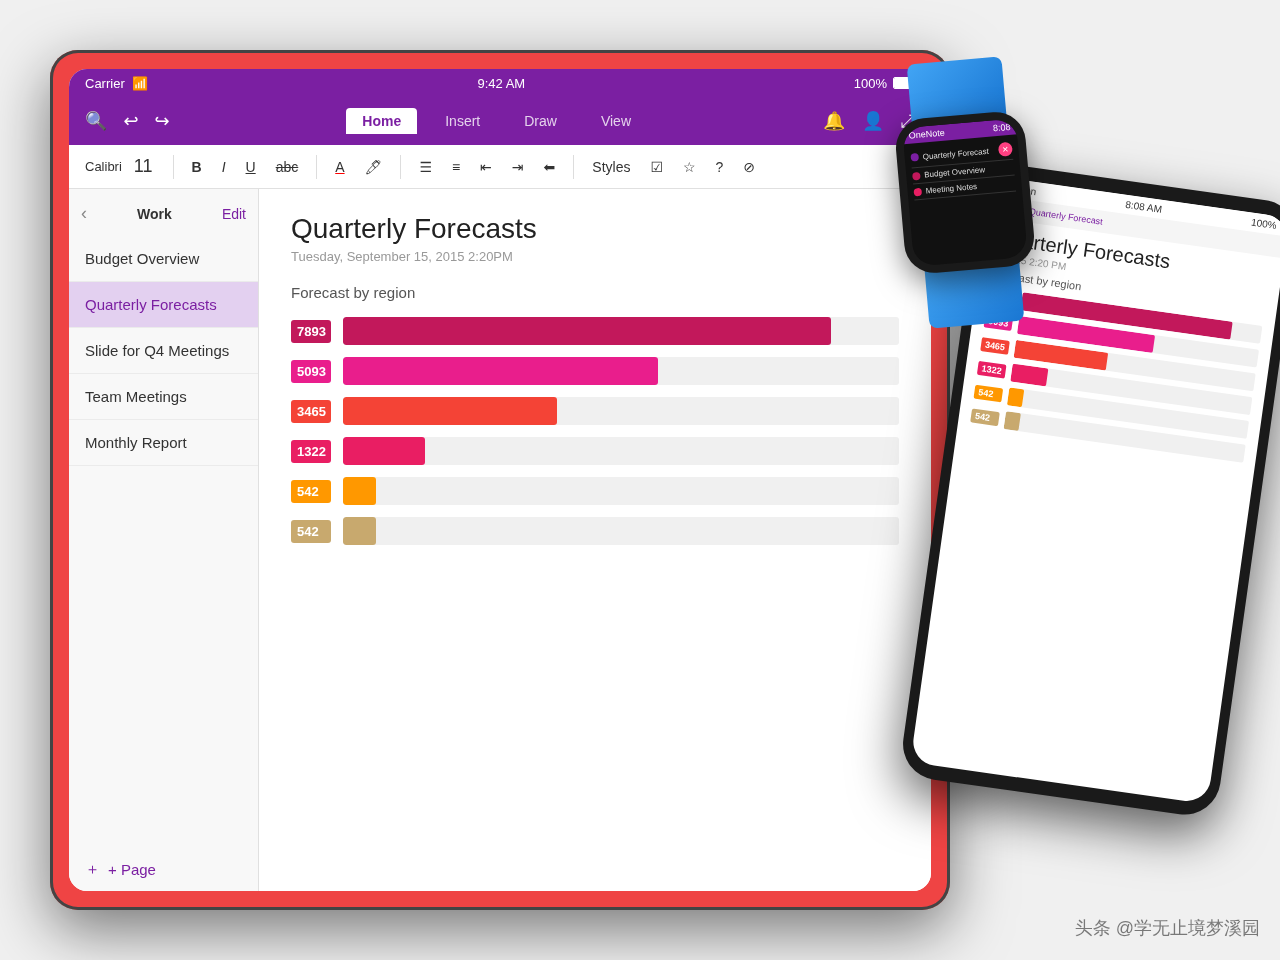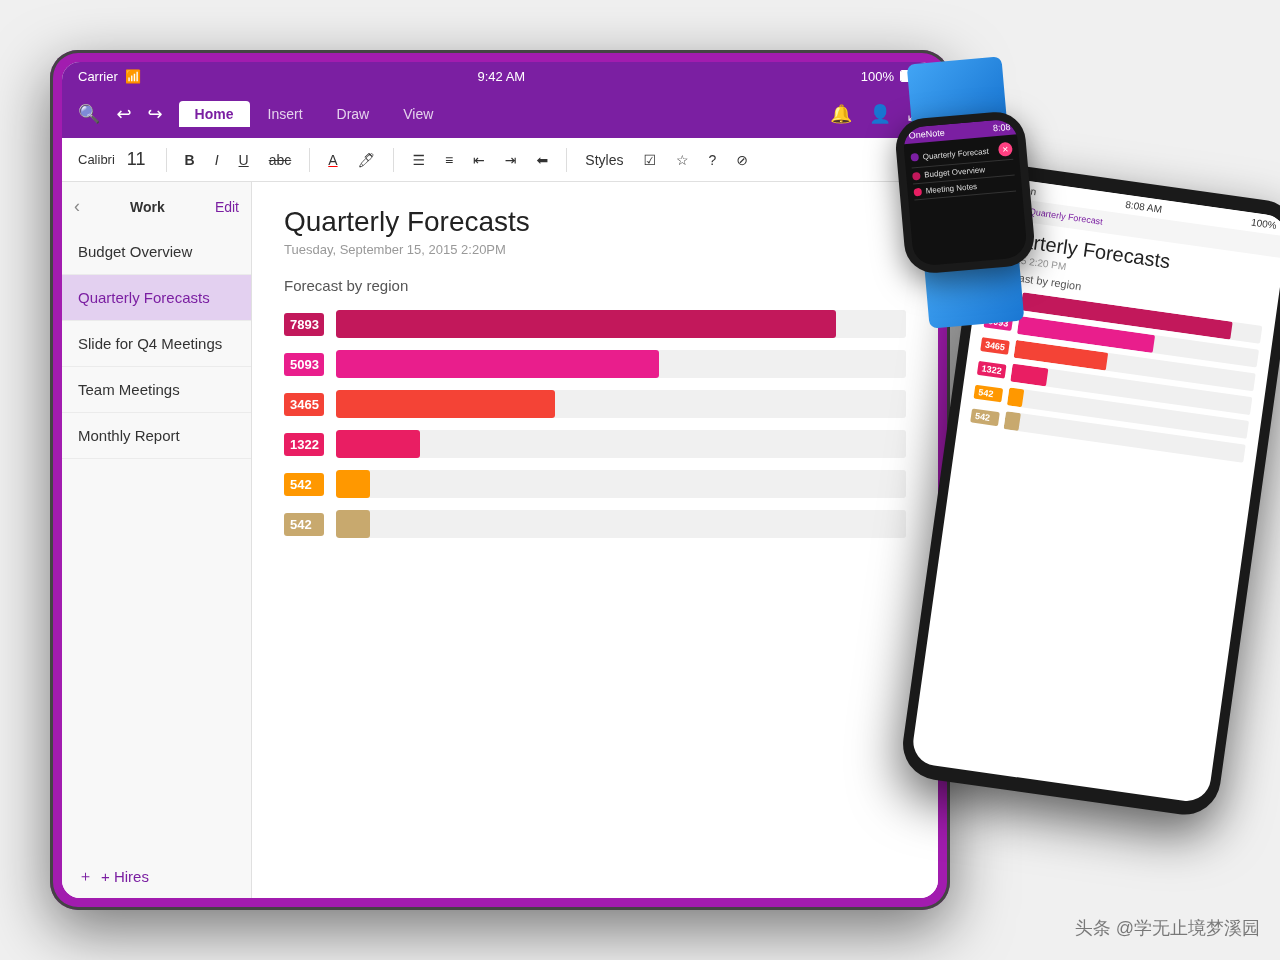--- a/index.html
+++ b/index.html
@@ -31,25 +31,25 @@
       left: 50px;
       top: 50px;
       width: 900px;
       height: 860px;
       z-index: 1;
     }
 
     .tablet {
       width: 100%;
       height: 100%;
-      background: #a21caf;
+      background: #ef4444;
       border-radius: 28px;
       box-shadow: 0 20px 60px rgba(0,0,0,0.5), inset 0 0 0 3px #444;
       position: relative;
-      padding: 12px;
+      padding: 19px;
     }
 
     .tablet-screen {
       width: 100%;
       height: 100%;
       background: #fff;
       border-radius: 18px;
       overflow: hidden;
       display: flex;
       flex-direction: column;
@@ -76,21 +76,21 @@
     
     .toolbar {
       background: #7b1fa2;
       padding: 6px 16px;
       display: flex;
       align-items: center;
       gap: 16px;
       height: 48px;
     }
     .toolbar-icon { color: white; font-size: 18px; cursor: pointer; }
-    .toolbar-tabs { display: flex; gap: 2px; flex: 1; }
+    .toolbar-tabs { display: flex; gap: 12px; flex: 1; justify-content: center; }
     .toolbar-tab {
       padding: 5px 16px;
       color: rgba(255,255,255,0.8);
       font-size: 14px;
       cursor: pointer;
       border-radius: 4px 4px 0 0;
     }
     .toolbar-tab.active {
       background: white;
       color: #7b1fa2;
@@ -440,21 +440,21 @@
           </div>
 
           <div class="sidebar-item">Budget Overview</div>
           <div class="sidebar-item active">Quarterly Forecasts</div>
           <div class="sidebar-item">Slide for Q4 Meetings</div>
           <div class="sidebar-item">Team Meetings</div>
           <div class="sidebar-item">Monthly Report</div>
 
           <div class="sidebar-footer">
             <span>＋</span>
-            <span>+ Hires</span>
+            <span>+ Page</span>
           </div>
         </div>
 
         <div class="main-content">
           <div class="page-title">Quarterly Forecasts</div>
           <div class="page-date">Tuesday, September 15, 2015   2:20PM</div>
           <div class="section-title">Forecast by region</div>
 
           <div class="chart-container">
 

